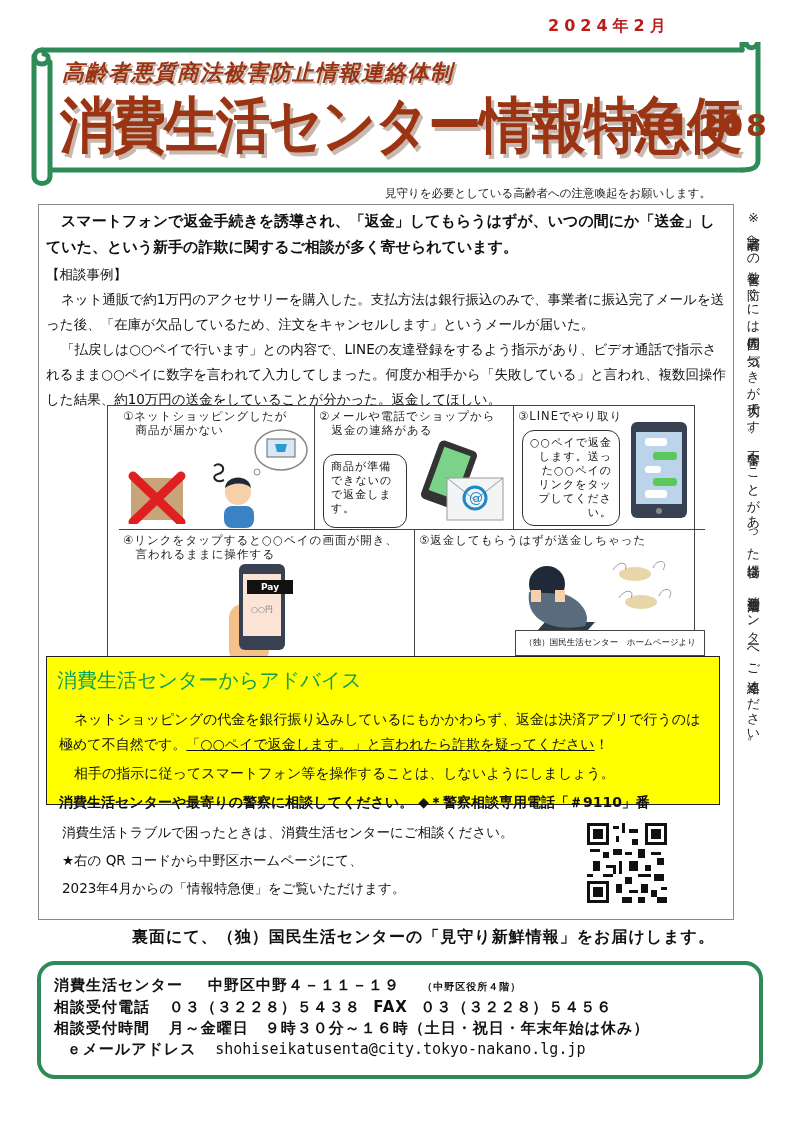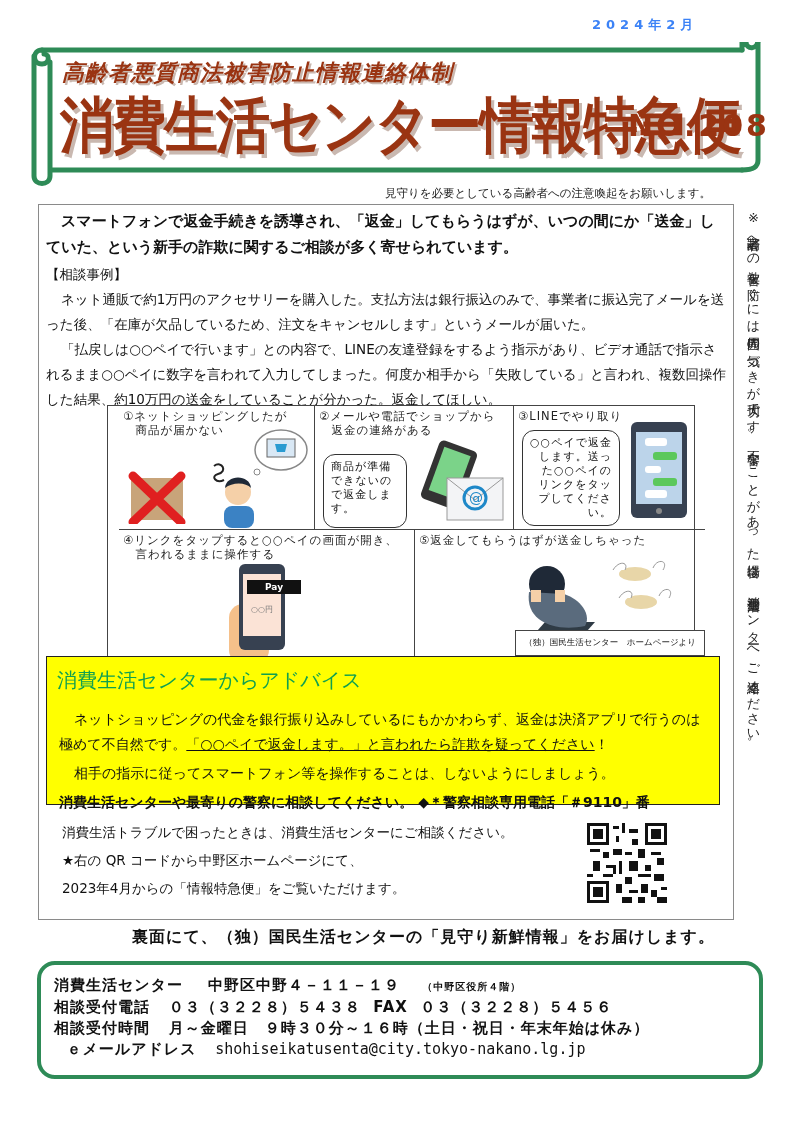--- a/index.html
+++ b/index.html
@@ -1,21 +1,21 @@
 <!DOCTYPE html>
 <html><head>
 <meta charset="utf-8">
 <style>
   html, body { margin:0; padding:0; background:#ffffff; }
   body { width:794px; height:1123px; position:relative; overflow:hidden;
          font-family:"DejaVu Sans", "Liberation Sans", sans-serif; color:#111; }
   .abs { position:absolute; }
 
   
-  .date { left:592px; top:16px; font-size:13px; font-weight:bold; color:#3b82f6; letter-spacing:5px; }
+  .date { left:548px; top:16px; font-size:16px; font-weight:bold; color:#b91c1c; letter-spacing:5px; }
   .scroll { left:30px; top:42px; width:730px; height:138px; }
   .scroll svg { position:absolute; left:0; top:0; }
   .subtitle { left:62px; top:58px; font-size:22px; font-weight:bold; color:#9a3412;
               font-style:italic; letter-spacing:1px; text-shadow:2px 2px 0 #c9b8b0; }
   .title { left:60px; top:86px; font-size:54px; font-weight:bold; color:#9a3412;
            letter-spacing:-2px; text-shadow:3px 3px 0 #c9b8b0; transform:scaleY(1.12); transform-origin:left top; }
   .issue { left:628px; top:108px; font-size:30px; font-weight:bold; color:#9a3412; letter-spacing:3px; }
 
   .note { left:385px; top:186px; font-size:11.5px; color:#222; }
 
@@ -144,21 +144,21 @@
     </svg>
   </div>
 
   <div class="panel" style="left:0;top:124px;width:296px;height:126px;border-bottom:none;">
     <div class="cap" style="white-space:pre">④リンクをタップすると○○ペイの画面が開き、
 　言われるままに操作する</div>
     <div class="abs" style="left:110px;top:34px;width:64px;height:92px;">
       <div class="abs" style="left:0;top:40px;width:40px;height:60px;background:#f5c08a;border-radius:14px;"></div>
       <div class="abs" style="left:10px;top:0;width:46px;height:86px;background:#374151;border-radius:6px;"></div>
       <div class="abs" style="left:14px;top:10px;width:38px;height:62px;background:#fbe3d6;"></div>
-      <div class="abs" style="left:18px;top:16px;width:54px;height:14px;background:#111;color:#fff;font-size:9px;font-weight:bold;text-align:center;line-height:14px;">Pay</div>
+      <div class="abs" style="left:18px;top:16px;width:46px;height:14px;background:#111;color:#fff;font-size:9px;font-weight:bold;text-align:center;line-height:14px;">Pay</div>
       <div class="abs" style="left:18px;top:40px;width:30px;color:#777;font-size:8px;text-align:center;">○○円</div>
     </div>
   </div>
 
   <div class="panel" style="left:296px;top:124px;width:290px;height:126px;border-right:none;border-bottom:none;">
     <div class="cap">⑤返金してもらうはずが送金しちゃった</div>
     <svg class="abs" style="left:70px;top:22px" width="200" height="104">
       <path d="M30 104 L60 70 L110 70 L80 104Z" fill="#2f3b45"></path>
       <circle cx="62" cy="32" r="18" fill="#1f2937"></circle>
       <path d="M44 40 C40 70 70 80 100 74 C108 60 90 44 78 42Z" fill="#5a6b7d"></path>

